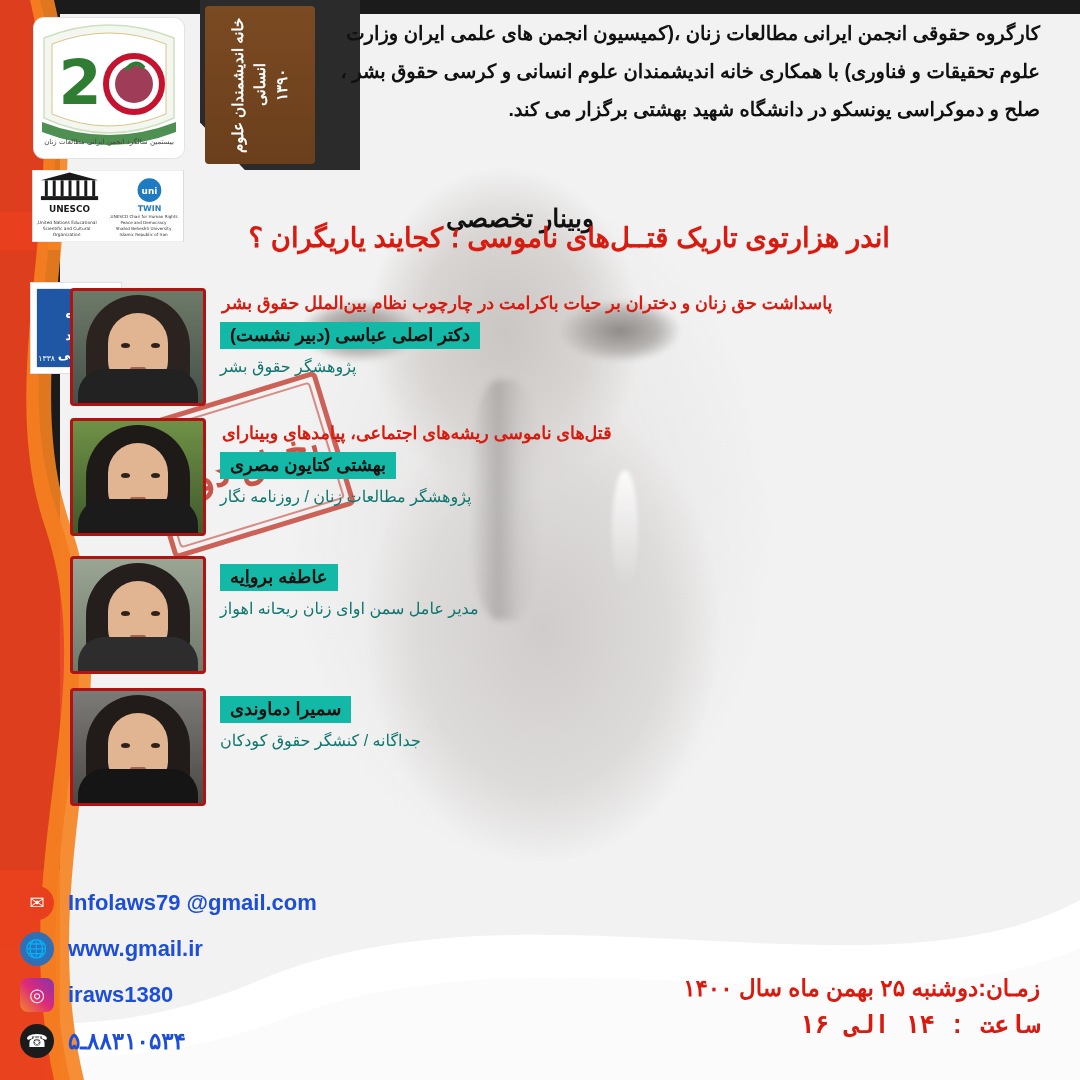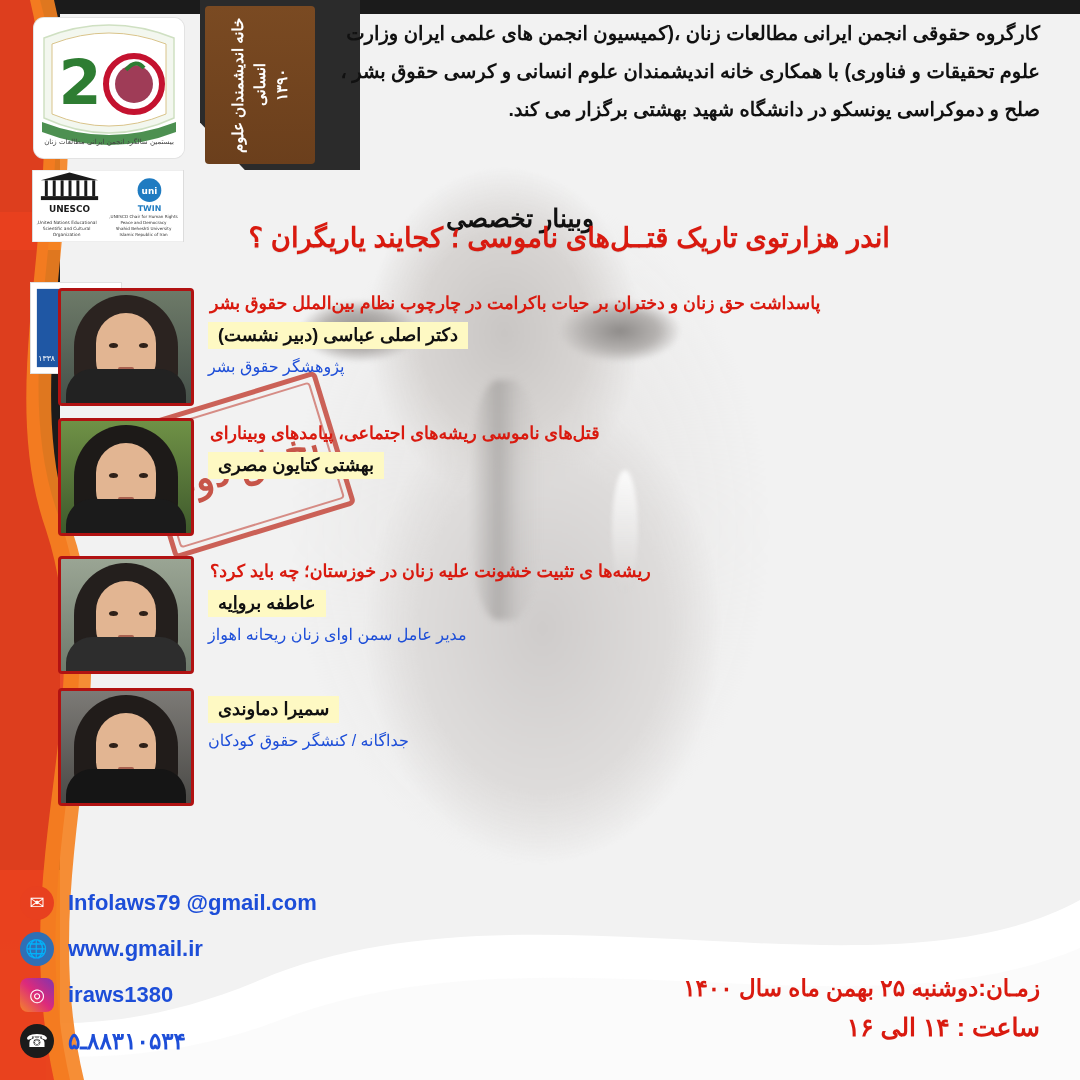--- a/index.html
+++ b/index.html
@@ -162,50 +162,50 @@
   }
   .stamp .txt {
     position: absolute; inset: 0;
     display: flex; align-items: center; justify-content: center;
     font-size: 38px; font-weight: bold; direction: rtl;
     color: rgba(192,57,43,.85);
     letter-spacing: 1px;
   }
 
   
-  .speakers { position: absolute; right: 12px; top: 288px; width: 904px; height: 540px; margin-left: 24px; }
+  .speakers { position: absolute; right: 0; top: 288px; width: 904px; height: 540px; margin-left: 24px; }
   .srow { position: absolute; right: 0; width: 1080px; }
   .srow .photo {
     position: absolute; right: 874px; top: 0;
     width: 136px; height: 118px;
     border: 3px solid #b11212;
     border-radius: 4px;
     overflow: hidden;
     background: #4a4a4a;
   }
   .srow .lines {
     position: absolute; right: 240px; width: 620px; text-align: left; direction: rtl;
   }
   .topic {
     font-size: 17.5px; font-weight: bold; color: #d91a0f;
     text-align: left; direction: rtl; line-height: 26px;
     padding-left: 2px;
   }
   .namebar {
     display: inline-block;
-    background: #fef9c3;
+    background: #14b8a6;
     color: #111; font-weight: bold; font-size: 18px;
     padding: 2px 10px 3px 10px;
     margin-top: 6px;
     float: left;
     direction: rtl;
   }
   .role {
     clear: both;
-    font-size: 16px; color: #1d4ed8; text-align: left; direction: rtl;
+    font-size: 16px; color: #0f766e; text-align: left; direction: rtl;
     padding-top: 8px;
   }
 
   
   .face { position: absolute; inset: 0; }
   .face .bgf { position: absolute; inset: 0; }
   .face .hair {
     position: absolute; left: 50%; top: 4px; transform: translateX(-50%);
     width: 104px; height: 112px; border-radius: 52px 52px 34px 34px;
   }
@@ -244,21 +244,21 @@
   .ctext { font-size: 22px; color: #1d4ed8; font-weight: 600; }
   .ctext.fa { direction: rtl; font-size: 23px; }
 
   
   .datetime {
     position: absolute; right: 40px; bottom: 34px; width: 560px;
     text-align: right; direction: rtl;
     color: #d91a0f; font-weight: bold;
   }
   .datetime .d1 { font-size: 23px; line-height: 40px; }
-  .datetime .d2 { font-size: 25px; line-height: 38px; }
+  .datetime .d2 { font-size: 25px; line-height: 38px; font-family: Liberation Mono, monospace; }
 
   
   .swoosh-bottom {
     position: absolute; left: 0; bottom: 0; width: 1080px; height: 300px;
     pointer-events: none;
   }
 </style>
 </head>
 <body>
 
@@ -389,37 +389,37 @@
           <div class="skin"></div>
           <div class="eye l"></div>
             <div class="eye r"></div>
           <div class="mouth"></div>
           <div class="body" style="background:#1b1b1b;"></div>
         </div>
       </div>
       <div class="lines" style="top:2px;">
         <div class="topic">قتل‌های ناموسی ریشه‌های اجتماعی، پیامدهای وبینار‌ای</div>
         <div class="namebar">بهشتی کتایون مصری</div>
+        <div class="role">پژوهشگر مطالعات زنان / روزنامه نگار</div>
       </div>
     </div>
 
     <div class="srow" style="top:268px;">
       <div class="photo">
         <div class="face">
           <div class="bgf" style="background:linear-gradient(180deg,#9aa594,#6f7a6c);"></div>
           <div class="hair" style="background:#241f1d;"></div>
           <div class="skin"></div>
           <div class="eye l"></div>
             <div class="eye r"></div>
           <div class="mouth"></div>
           <div class="body" style="background:#2d2d2d;"></div>
         </div>
       </div>
       <div class="lines" style="top:2px;">
-        <div class="topic">ریشه‌ها ی تثبیت خشونت علیه زنان در خوزستان؛ چه باید کرد؟</div>
         <div class="namebar">عاطفه برواِیه</div>
         <div class="role">مدیر عامل سمن اوای زنان ریحانه اهواز</div>
       </div>
     </div>
 
     <div class="srow" style="top:400px;">
       <div class="photo">
         <div class="face">
           <div class="bgf" style="background:linear-gradient(180deg,#7c7a76,#4b4a47);"></div>
           <div class="hair" style="background:#211c1a;"></div>

